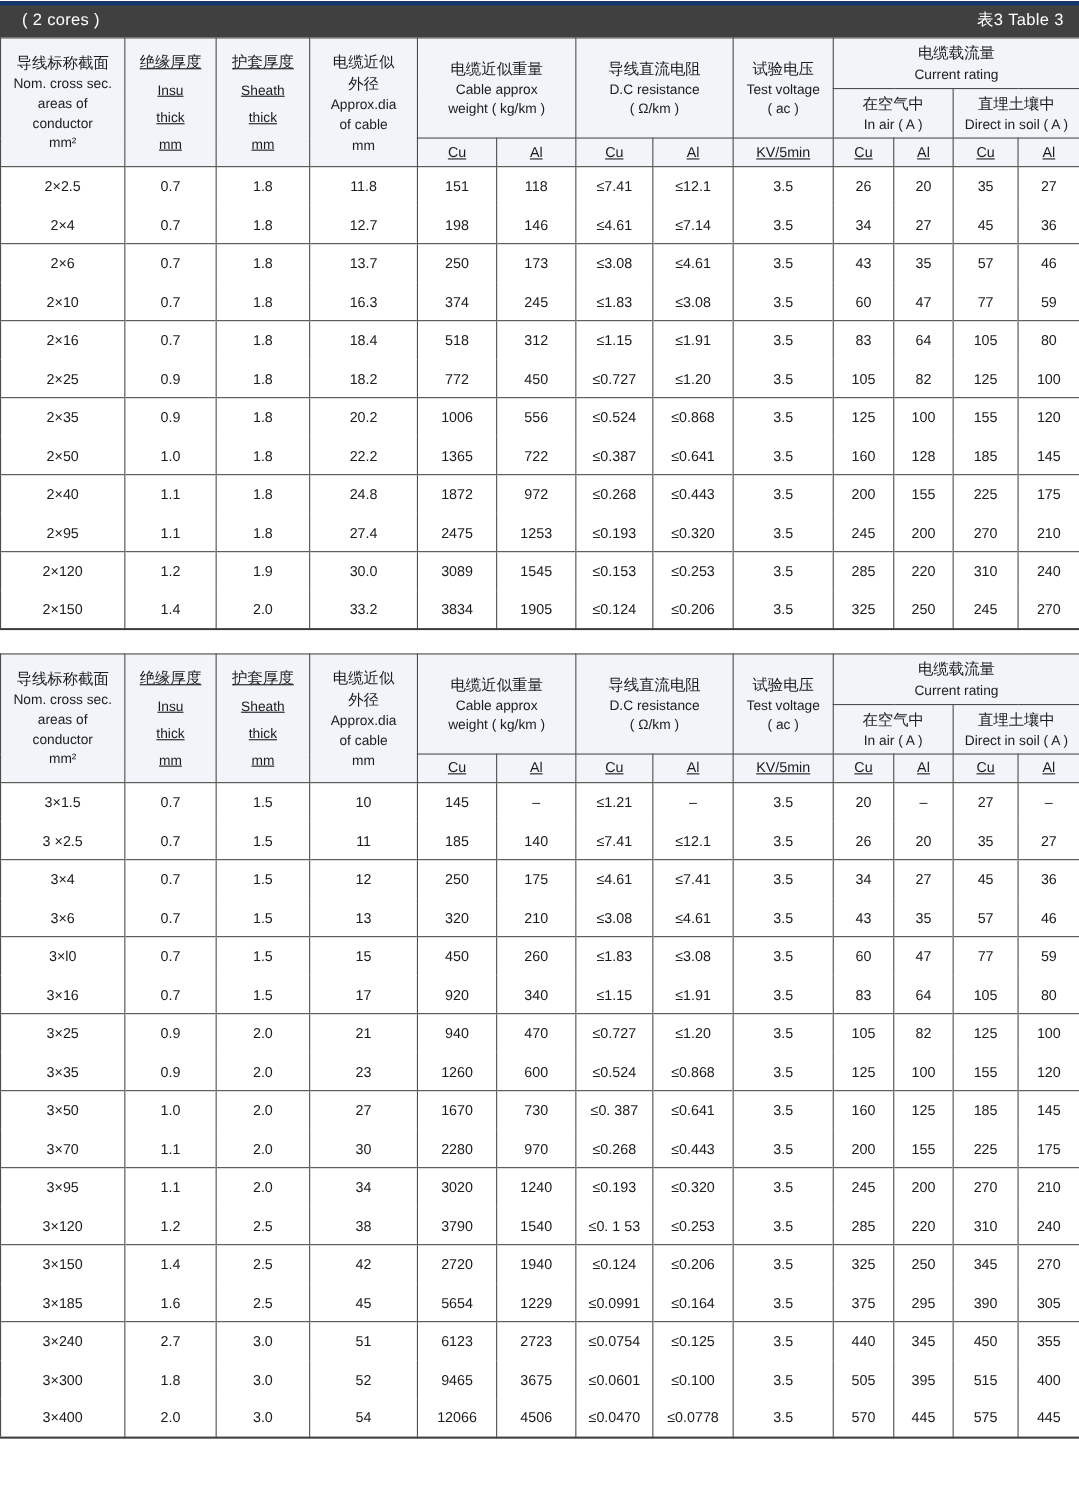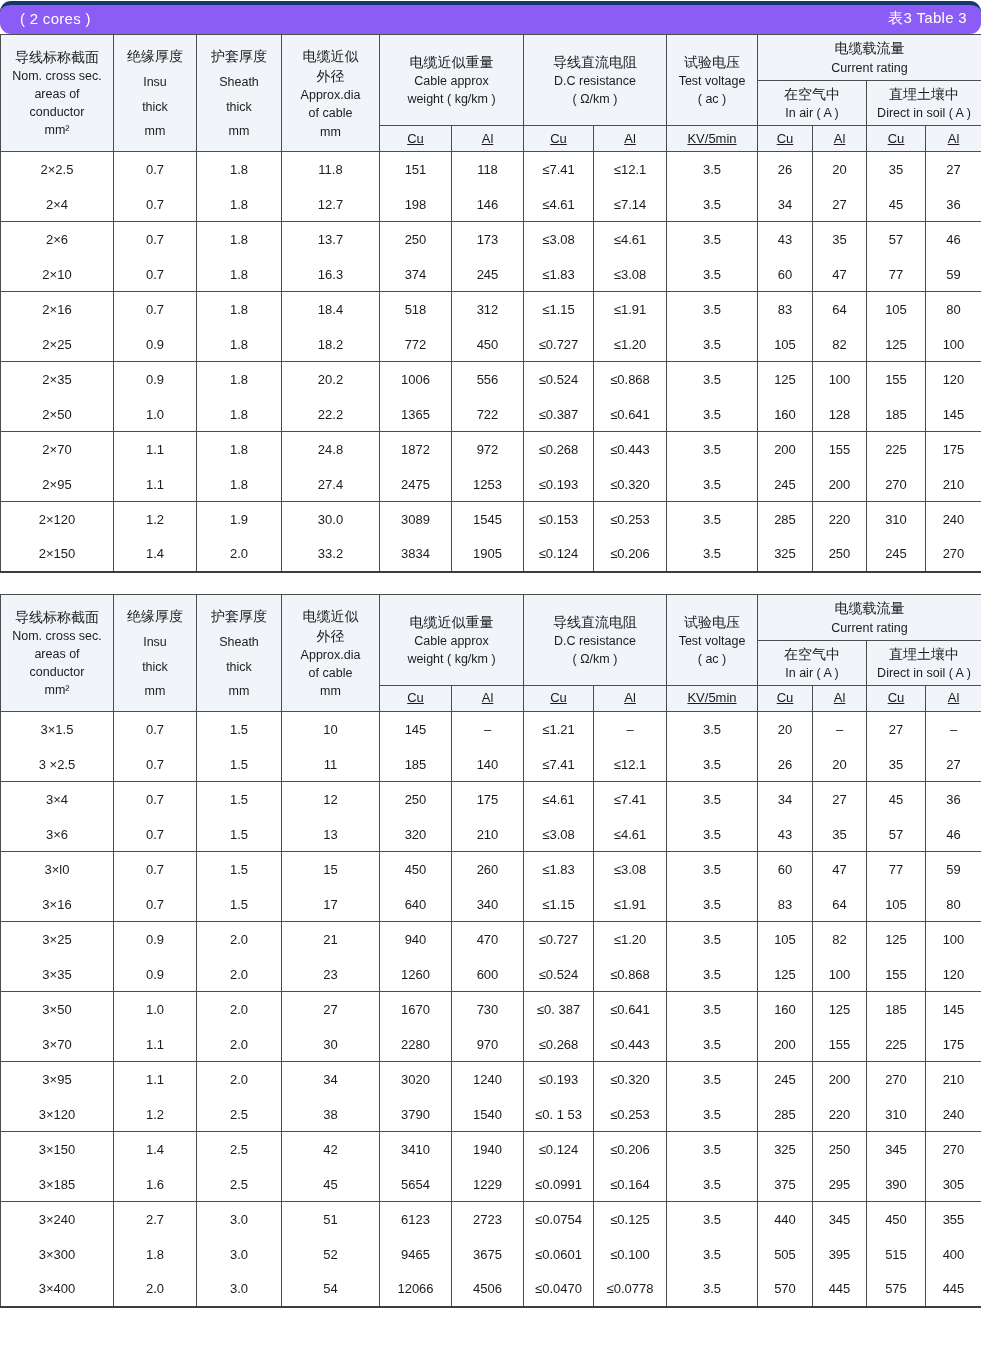--- a/index.html
+++ b/index.html
@@ -7,51 +7,50 @@
   body {
     width:981px;
     font-family:"Liberation Sans","DejaVu Sans",sans-serif;
     color:#1c1c1c;
     -webkit-font-smoothing:antialiased;
   }
   .page { width:981px; padding-top:1px; }
 
   .title-bar {
     height:33px;
-    background:#8b5cf6;
+    background:#404040;
     border-top:4px solid #15376d;
     display:flex;
     justify-content:space-between;
     align-items:center;
     color:#ffffff;
     padding:0 14px 2px 20px;
     font-size:15px;
     letter-spacing:0.3px;
-    border-radius:11px;
   }
 
   table.cable-table {
     width:981px;
     border-collapse:collapse;
     table-layout:fixed;
     border:1px solid #4d4d4d;
     border-bottom:2px solid #3c3c3c;
   }
   thead th {
     background:#f1f4f9;
     border:1px solid #4d4d4d;
     font-weight:normal;
     text-align:center;
     vertical-align:middle;
     font-size:12.5px;
     line-height:1.45;
     padding:3px 1px;
   }
   thead th .zh { font-size:14px; }
-  thead th.spread { line-height:1.95; }
+  thead th.spread { line-height:1.95;text-decoration:underline; }
   thead tr.hrow-1 { height:46px;padding-left:48px; }
   thead tr.hrow-2 { height:40px; }
   thead tr.hrow-3 { height:26px;text-decoration:underline; }
   thead tr.hrow-3 th { font-size:13px; }
 
   tbody td {
     height:35px;
     background:#ffffff;
     border-left:1px solid #4d4d4d;
     border-right:1px solid #4d4d4d;
@@ -276,21 +275,21 @@
             <td>722</td>
             <td>≤0.387</td>
             <td>≤0.641</td>
             <td>3.5</td>
             <td>160</td>
             <td>128</td>
             <td>185</td>
             <td>145</td>
           </tr>
           <tr class="group-start">
-            <td>2×70</td>
+            <td>2×40</td>
             <td>1.1</td>
             <td>1.8</td>
             <td>24.8</td>
             <td>1872</td>
             <td>972</td>
             <td>≤0.268</td>
             <td>≤0.443</td>
             <td>3.5</td>
             <td>200</td>
             <td>155</td>
@@ -509,21 +508,21 @@
             <td>60</td>
             <td>47</td>
             <td>77</td>
             <td>59</td>
           </tr>
           <tr>
             <td>3×16</td>
             <td>0.7</td>
             <td>1.5</td>
             <td>17</td>
-            <td>640</td>
+            <td>920</td>
             <td>340</td>
             <td>≤1.15</td>
             <td>≤1.91</td>
             <td>3.5</td>
             <td>83</td>
             <td>64</td>
             <td>105</td>
             <td>80</td>
           </tr>
           <tr class="group-start">
@@ -614,21 +613,21 @@
             <td>285</td>
             <td>220</td>
             <td>310</td>
             <td>240</td>
           </tr>
           <tr class="group-start">
             <td>3×150</td>
             <td>1.4</td>
             <td>2.5</td>
             <td>42</td>
-            <td>3410</td>
+            <td>2720</td>
             <td>1940</td>
             <td>≤0.124</td>
             <td>≤0.206</td>
             <td>3.5</td>
             <td>325</td>
             <td>250</td>
             <td>345</td>
             <td>270</td>
           </tr>
           <tr>

